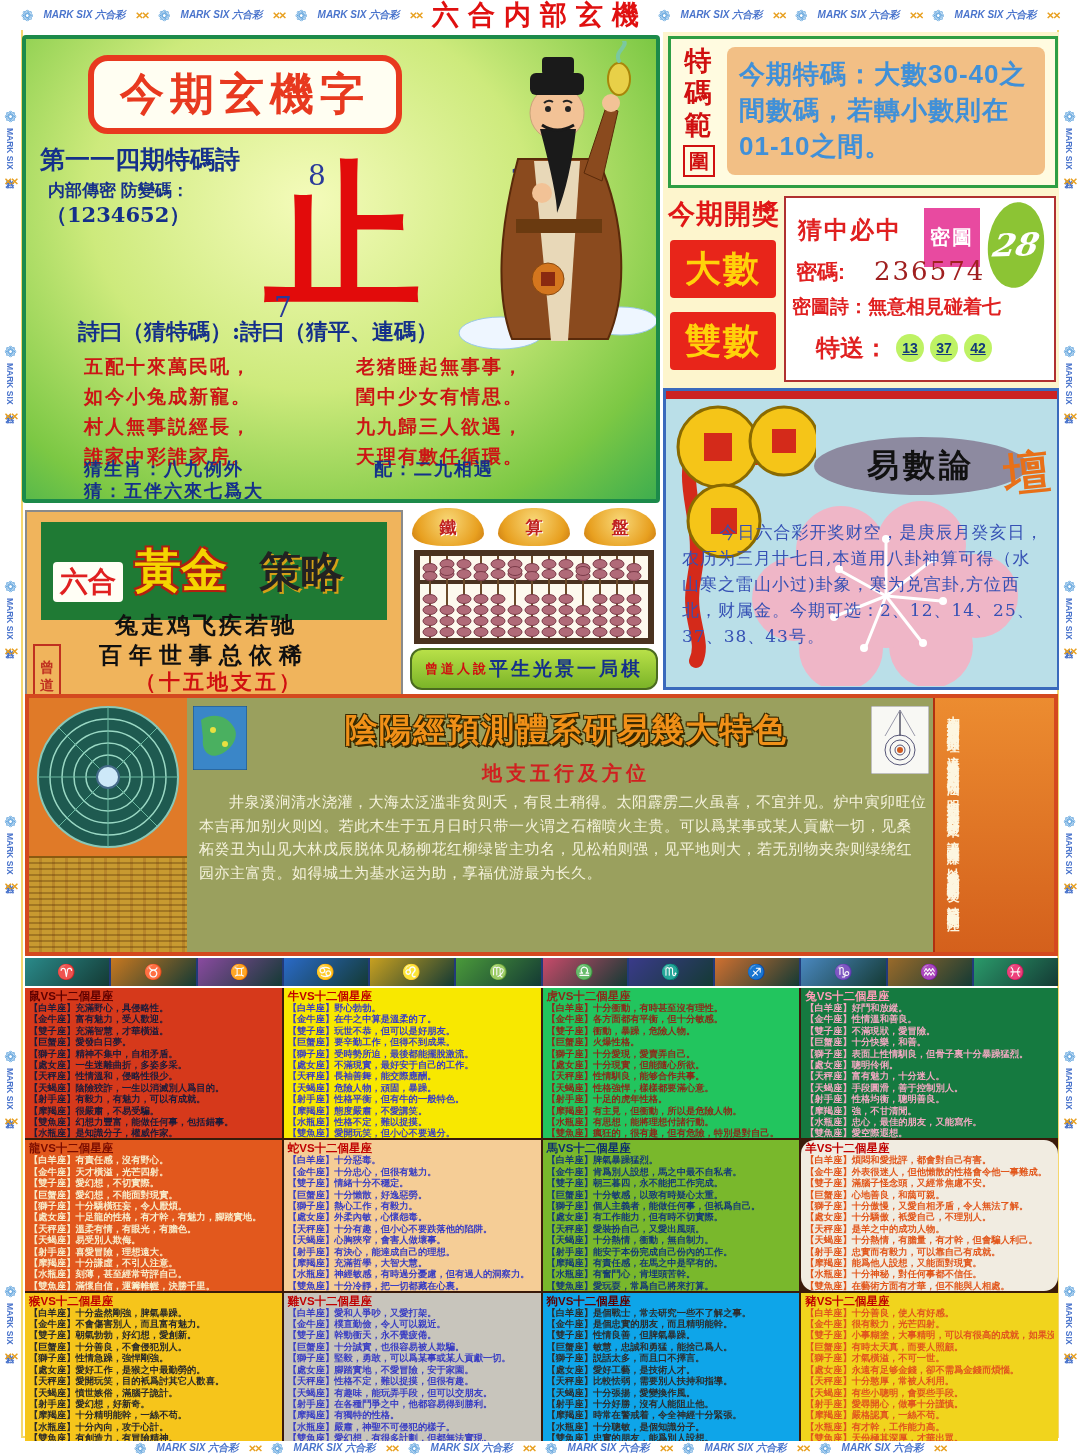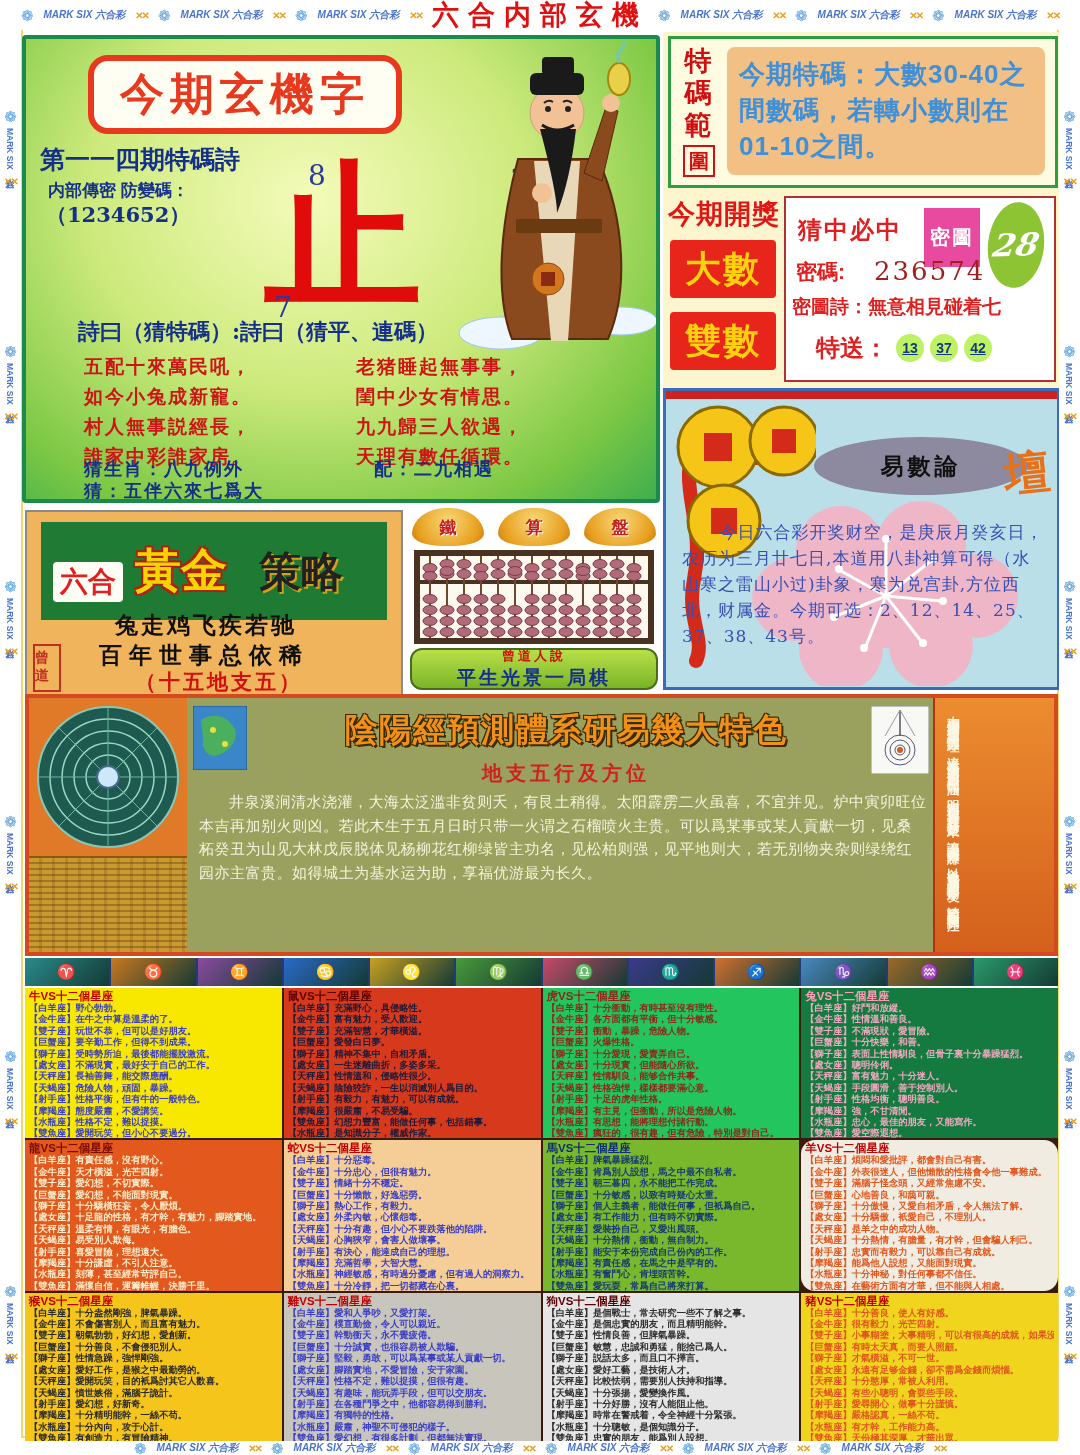--- a/index.html
+++ b/index.html
@@ -86,21 +86,21 @@
   .special-row{position:absolute;left:30px;top:134px;display:flex;align-items:center;gap:8px;}
   .special-label{color:#e02020;font-size:24px;font-weight:bold;}
   .sp-circle{width:28px;height:28px;border-radius:50%;background:#bef264;color:#123a7a;font-size:14px;
         font-weight:bold;display:flex;align-items:center;justify-content:center;text-decoration:underline;}
   
   .yishu{position:absolute;left:663px;top:388px;width:397px;height:302px;border:3px solid #3a6abc;
         box-sizing:border-box;background:#badfe8;overflow:hidden;z-index:2;}
   .yishu-strip{position:absolute;left:0;top:0;width:100%;height:8px;background:#cc2222;}
   .yishu-oval{position:absolute;left:148px;top:46px;width:214px;height:58px;background:#8d8aa0;
         border-radius:50%;display:flex;align-items:center;justify-content:center;}
-  .yishu-main{color:#111;font-size:23px;font-weight:bold;letter-spacing:4px;font-family:"DejaVu Serif",serif;}
+  .yishu-main{color:#111;font-size:32px;font-weight:bold;letter-spacing:4px;font-family:"DejaVu Serif",serif;}
   .yishu-tail{position:absolute;left:338px;top:52px;color:#e87018;font-size:46px;font-weight:bold;
         font-family:"DejaVu Serif",serif;transform:rotate(-6deg);}
   .yishu-body{position:absolute;left:16px;top:128px;width:362px;color:#3550b4;font-size:17px;
         line-height:1.53;font-family:"DejaVu Serif",serif;letter-spacing:1px;z-index:2;text-indent:2.2em;}
   .yishu-flower{position:absolute;left:80px;top:110px;z-index:1;}
   .yishu-coins{position:absolute;left:0px;top:8px;z-index:1;}
   
   .gold-box{position:absolute;left:25px;top:510px;width:378px;height:226px;border:2px solid #8a8a8a;
         box-sizing:border-box;background:#f0b45c;overflow:hidden;z-index:2;}
   .gold-star{position:absolute;left:14px;top:10px;width:346px;height:98px;background:#1f7a34;
@@ -111,31 +111,31 @@
         font-family:"DejaVu Serif",serif;text-shadow:2px 2px 0 #b02010,-2px -2px 0 #b02010,2px -2px 0 #b02010,-2px 2px 0 #b02010;}
   .gold-strategy{position:absolute;left:232px;top:32px;color:#222;font-size:42px;font-weight:bold;
         font-family:"DejaVu Serif",serif;text-shadow:2px 2px 0 #d4a017;}
   .gold-line1{position:absolute;left:88px;top:98px;color:#101010;font-size:23px;font-weight:bold;
         letter-spacing:3px;font-family:"DejaVu Serif",serif;}
   .gold-line2{position:absolute;left:72px;top:128px;color:#101010;font-size:23px;font-weight:bold;
         letter-spacing:7px;font-family:"DejaVu Serif",serif;}
   .gold-line3{position:absolute;left:108px;top:156px;color:#d01010;font-size:21px;font-weight:bold;
         letter-spacing:3px;font-family:"DejaVu Serif",serif;}
   .gold-seal{position:absolute;left:6px;top:132px;width:24px;height:42px;border:2px solid #c03020;
-        color:#c03020;font-size:14px;font-weight:bold;text-align:left;line-height:1.3;padding-top:2px;}
+        color:#c03020;font-size:14px;font-weight:bold;text-align:center;line-height:1.3;padding-top:12px;}
   
   .abacus-wrap{position:absolute;left:408px;top:508px;width:252px;height:184px;z-index:2;}
   .ingot-row{position:absolute;left:4px;top:0;width:244px;display:flex;justify-content:space-between;}
   .ingot{width:72px;height:38px;background:radial-gradient(circle at 50% 35%,#f8d878,#e8a020 70%,#c87810);
         border-radius:50% 50% 46% 46%/72% 72% 34% 34%;display:flex;align-items:center;justify-content:center;}
   .ingot span{color:#c02020;font-size:17px;font-weight:bold;text-shadow:1px 1px 0 #fff;}
   .abacus-svg{position:absolute;left:6px;top:42px;}
   .abacus-pill{position:absolute;left:2px;top:140px;width:248px;height:42px;border-radius:12px;
         background:linear-gradient(180deg,#b8e048,#7bb428);border:2px solid #4a6a20;box-sizing:border-box;
-        display:flex;flex-direction:column;align-items:center;justify-content:center;}
+        display:flex;flex-direction:row;align-items:center;justify-content:center;}
   .pill-speaker{color:#d01010;font-size:13px;font-weight:bold;letter-spacing:3px;}
   .pill-quote{color:#15308a;font-size:19px;font-weight:bold;letter-spacing:3px;}
   
   .yy{position:absolute;left:25px;top:694px;width:1033px;height:262px;border:4px solid #d4491f;
         box-sizing:border-box;background:#9aa05e;overflow:hidden;z-index:2;}
   .yy-compass{position:absolute;left:0;top:0;}
   .yy-scroll{position:absolute;left:0;top:158px;width:158px;height:96px;
         background:repeating-linear-gradient(90deg,#c89a30 0 10px,#b8862a 10px 13px),#c89a30;
         border-top:2px solid #8a5a10;}
   .yy-scroll::after{content:"";position:absolute;inset:0;
@@ -613,50 +613,50 @@
       <div class="z-tile" style="background: linear-gradient(135deg, rgb(74, 154, 58), rgb(20, 58, 52));">♍</div>
       <div class="z-tile" style="background: linear-gradient(135deg, rgb(200, 74, 106), rgb(20, 58, 52));">♎</div>
       <div class="z-tile" style="background: linear-gradient(135deg, rgb(58, 58, 138), rgb(20, 58, 52));">♏</div>
       <div class="z-tile" style="background: linear-gradient(135deg, rgb(208, 112, 48), rgb(20, 58, 52));">♐</div>
       <div class="z-tile" style="background: linear-gradient(135deg, rgb(74, 136, 192), rgb(20, 58, 52));">♑</div>
       <div class="z-tile" style="background: linear-gradient(135deg, rgb(154, 106, 42), rgb(20, 58, 52));">♒</div>
       <div class="z-tile" style="background: linear-gradient(135deg, rgb(42, 154, 106), rgb(20, 58, 52));">♓</div>
     </div>
 
   <div class="h-grid" id="h-grid">
+      <div class="h-block" style="background: rgb(214, 57, 27); color: rgb(27, 27, 58);">
+        <div class="h-title" style="color: rgb(94, 0, 0);">鼠VS十二個星座</div>
+        <div class="h-row">【白羊座】充滿野心，具侵略性。</div>
+        <div class="h-row">【金牛座】富有魅力，受人歡迎。</div>
+        <div class="h-row">【雙子座】充滿智慧，才華橫溢。</div>
+        <div class="h-row">【巨蟹座】愛發白日夢。</div>
+        <div class="h-row">【獅子座】精神不集中，自相矛盾。</div>
+        <div class="h-row">【處女座】一生迷離曲折，多姿多采。</div>
+        <div class="h-row">【天秤座】性情溫和，侵略性很少。</div>
+        <div class="h-row">【天蝎座】陰險狡詐，一生以消滅別人爲目的。</div>
+        <div class="h-row">【射手座】有毅力，有魅力，可以有成就。</div>
+        <div class="h-row">【摩羯座】很嚴肅，不易受騙。</div>
+        <div class="h-row">【雙魚座】幻想力豐富，能做任何事，包括錯事。</div>
+        <div class="h-row">【水瓶座】是知識分子，權威作家。</div>
+      </div>
       <div class="h-block" style="background: rgb(248, 232, 0); color: rgb(58, 62, 196);">
         <div class="h-title" style="color: rgb(192, 0, 0);">牛VS十二個星座</div>
         <div class="h-row">【白羊座】野心勃勃。</div>
         <div class="h-row">【金牛座】在牛之中算是溫柔的了。</div>
         <div class="h-row">【雙子座】玩世不恭，但可以是好朋友。</div>
         <div class="h-row">【巨蟹座】要辛勤工作，但得不到成果。</div>
         <div class="h-row">【獅子座】受時勢所迫，最後都能擺脫激流。</div>
         <div class="h-row">【處女座】不滿現實，最好安于自己的工作。</div>
         <div class="h-row">【天秤座】長袖善舞，能交際應酬。</div>
         <div class="h-row">【天蝎座】危險人物，頑固，暴躁。</div>
         <div class="h-row">【射手座】性格平衡，但有牛的一般特色。</div>
         <div class="h-row">【摩羯座】態度嚴肅，不愛講笑。</div>
         <div class="h-row">【水瓶座】性格不定，難以捉摸。</div>
         <div class="h-row">【雙魚座】愛開玩笑，但小心不要過分。</div>
       </div>
-      <div class="h-block" style="background: rgb(214, 57, 27); color: rgb(27, 27, 58);">
-        <div class="h-title" style="color: rgb(94, 0, 0);">鼠VS十二個星座</div>
-        <div class="h-row">【白羊座】充滿野心，具侵略性。</div>
-        <div class="h-row">【金牛座】富有魅力，受人歡迎。</div>
-        <div class="h-row">【雙子座】充滿智慧，才華橫溢。</div>
-        <div class="h-row">【巨蟹座】愛發白日夢。</div>
-        <div class="h-row">【獅子座】精神不集中，自相矛盾。</div>
-        <div class="h-row">【處女座】一生迷離曲折，多姿多采。</div>
-        <div class="h-row">【天秤座】性情溫和，侵略性很少。</div>
-        <div class="h-row">【天蝎座】陰險狡詐，一生以消滅別人爲目的。</div>
-        <div class="h-row">【射手座】有毅力，有魅力，可以有成就。</div>
-        <div class="h-row">【摩羯座】很嚴肅，不易受騙。</div>
-        <div class="h-row">【雙魚座】幻想力豐富，能做任何事，包括錯事。</div>
-        <div class="h-row">【水瓶座】是知識分子，權威作家。</div>
-      </div>
       <div class="h-block" style="background: #22c55e; color: rgb(140, 42, 26);">
         <div class="h-title" style="color: rgb(140, 42, 26);">虎VS十二個星座</div>
         <div class="h-row">【白羊座】十分衝動，有時甚至沒有理性。</div>
         <div class="h-row">【金牛座】各方面都有平衡，但十分敏感。</div>
         <div class="h-row">【雙子座】衝動，暴躁，危險人物。</div>
         <div class="h-row">【巨蟹座】火爆性格。</div>
         <div class="h-row">【獅子座】十分愛現，愛賣弄自己。</div>
         <div class="h-row">【處女座】十分現實，但能隨心所欲。</div>
         <div class="h-row">【天秤座】性情馴良，能够合作共事。</div>
         <div class="h-row">【天蝎座】性格強悍，樣樣都要滿心意。</div>
@@ -763,21 +763,21 @@
         <div class="h-row">【巨蟹座】十分誠實，也很容易被人欺騙。</div>
         <div class="h-row">【獅子座】堅毅，勇敢，可以爲某事或某人貢獻一切。</div>
         <div class="h-row">【處女座】腳踏實地，不愛冒險，安于家園。</div>
         <div class="h-row">【天秤座】性格不定，難以捉摸，但很有趣。</div>
         <div class="h-row">【天蝎座】有趣味，能玩弄手段，但可以交朋友。</div>
         <div class="h-row">【射手座】在各種鬥爭之中，他都容易得到勝利。</div>
         <div class="h-row">【摩羯座】有獨特的性格。</div>
         <div class="h-row">【水瓶座】嚴肅，神聖不可侵犯的樣子。</div>
         <div class="h-row">【雙魚座】愛幻想，有很多計劃，但都無法實現。</div>
       </div>
-      <div class="h-block" style="background: #e5e5e5; color: rgb(45, 45, 45);">
+      <div class="h-block" style="background: #0ea5e9; color: rgb(45, 45, 45);">
         <div class="h-title" style="color: rgb(94, 0, 0);">狗VS十二個星座</div>
         <div class="h-row">【白羊座】是個戰士，常去研究一些不了解之事。</div>
         <div class="h-row">【金牛座】是個忠實的朋友，而且精明能幹。</div>
         <div class="h-row">【雙子座】性情良善，但脾氣暴躁。</div>
         <div class="h-row">【巨蟹座】敏慧，忠誠和勇猛，能捨己爲人。</div>
         <div class="h-row">【獅子座】説話太多，而且口不擇言。</div>
         <div class="h-row">【處女座】愛好工藝，是技術人才。</div>
         <div class="h-row">【天秤座】比較怯弱，需要別人扶持和指導。</div>
         <div class="h-row">【天蝎座】十分張揚，愛變換作風。</div>
         <div class="h-row">【射手座】十分好勝，沒有人能阻止他。</div>

